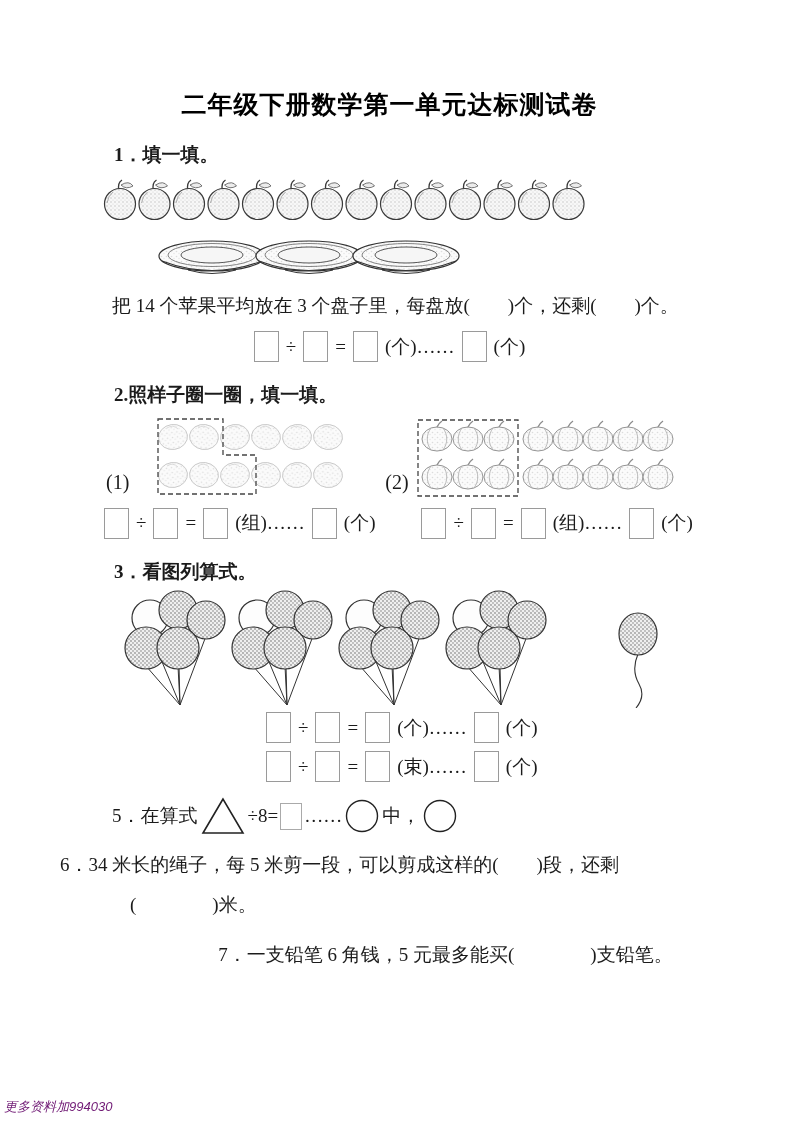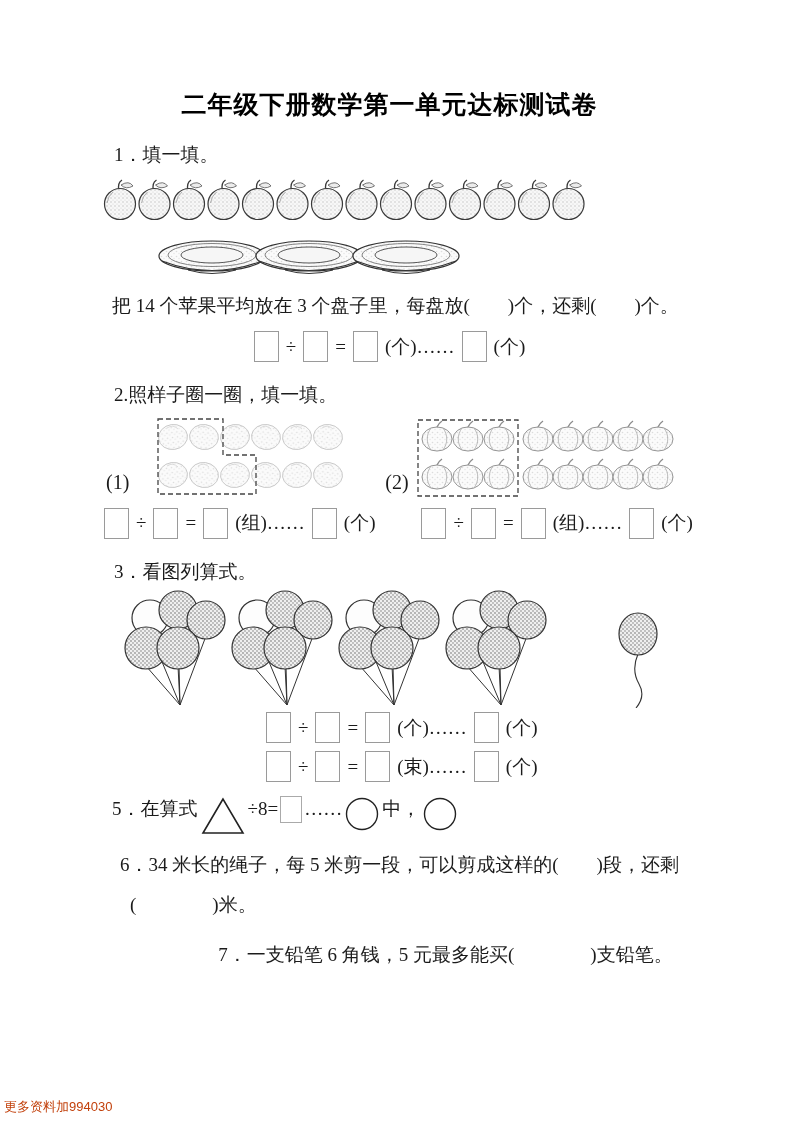--- a/index.html
+++ b/index.html
@@ -1,43 +1,43 @@
 <!DOCTYPE html>
 <html><head>
 <meta charset="utf-8">
 <style>
   html,body{margin:0;padding:0;background:#fff;}
   .doc{width:779px;height:1122px;position:relative;overflow:hidden;background:#fff;
        font-family:"Liberation Serif",serif;font-size:19px;color:#1b1b1b;line-height:1.35;}
   .title{padding-top:88px;text-align:center;font-family:"Liberation Sans",sans-serif;
          font-weight:bold;font-size:25px;color:#000;letter-spacing:1px;}
   .heading{margin:18px 0 0 114px;}
-  .qlabel{margin:20px 0 0 114px;}
+  .qlabel{margin:20px 0 0 114px;font-weight:bold;}
   .gfx{display:block;}
   .apples{margin:10px 0 0 102px;}
   .plates{margin:12px 0 0 150px;}
   .prompt{margin:12px 0 0 112px;}
   .eq-line{display:flex;align-items:center;gap:7px;white-space:nowrap;}
   .eq-center{margin-top:12px;justify-content:center;}
   .eq-box{width:23px;height:29px;border:1px solid #9a9a9a;display:inline-block;background:#fff;flex:0 0 auto;}
   .small-box{width:20px;height:25px;border:1px solid #aaa;display:inline-block;background:#fff;flex:0 0 auto;}
   .q2figs{display:flex;align-items:flex-end;margin:8px 0 0 106px;gap:18px;}
   .q2part{display:flex;align-items:flex-end;gap:2px;}
   .partnum{font-size:20px;padding-bottom:4px;}
   .q2eqs{display:flex;margin:8px 0 0 104px;gap:46px;}
   .balloons{margin:4px 0 0 114px;}
   .q3eq1{margin:4px 0 0 266px;}
   .q3eq2{margin:8px 0 0 266px;}
   .q4{margin:18px 0 0 112px;white-space:nowrap;}
-  .q5{margin:14px 0 0 112px;display:flex;align-items:flex-start;gap:2px;white-space:nowrap;}
-  .q6a{margin:16px 0 0 120px;}
+  .q5{margin:14px 0 0 112px;display:flex;align-items:center;gap:2px;white-space:nowrap;}
+  .q6a{margin:16px 0 0 60px;}
   .q6b{margin:14px 0 0 130px;}
   .q7{margin:24px 0 0 112px;text-align:center;}
-  .watermark{position:absolute;left:4px;bottom:6px;color:#c2410c;font-size:13px;
-             font-family:"Liberation Sans",sans-serif;}
+  .watermark{position:absolute;left:4px;bottom:6px;color:#701a75;font-size:13px;
+             font-family:"Liberation Sans",sans-serif;font-style:italic;}
   .tok{flex:0 0 auto;}
 </style>
 </head>
 <body>
 
 <div class="doc">
 
   <svg width="0" height="0" style="position:absolute">
     <defs>
       <pattern id="patA" width="4" height="4" patternUnits="userSpaceOnUse">

